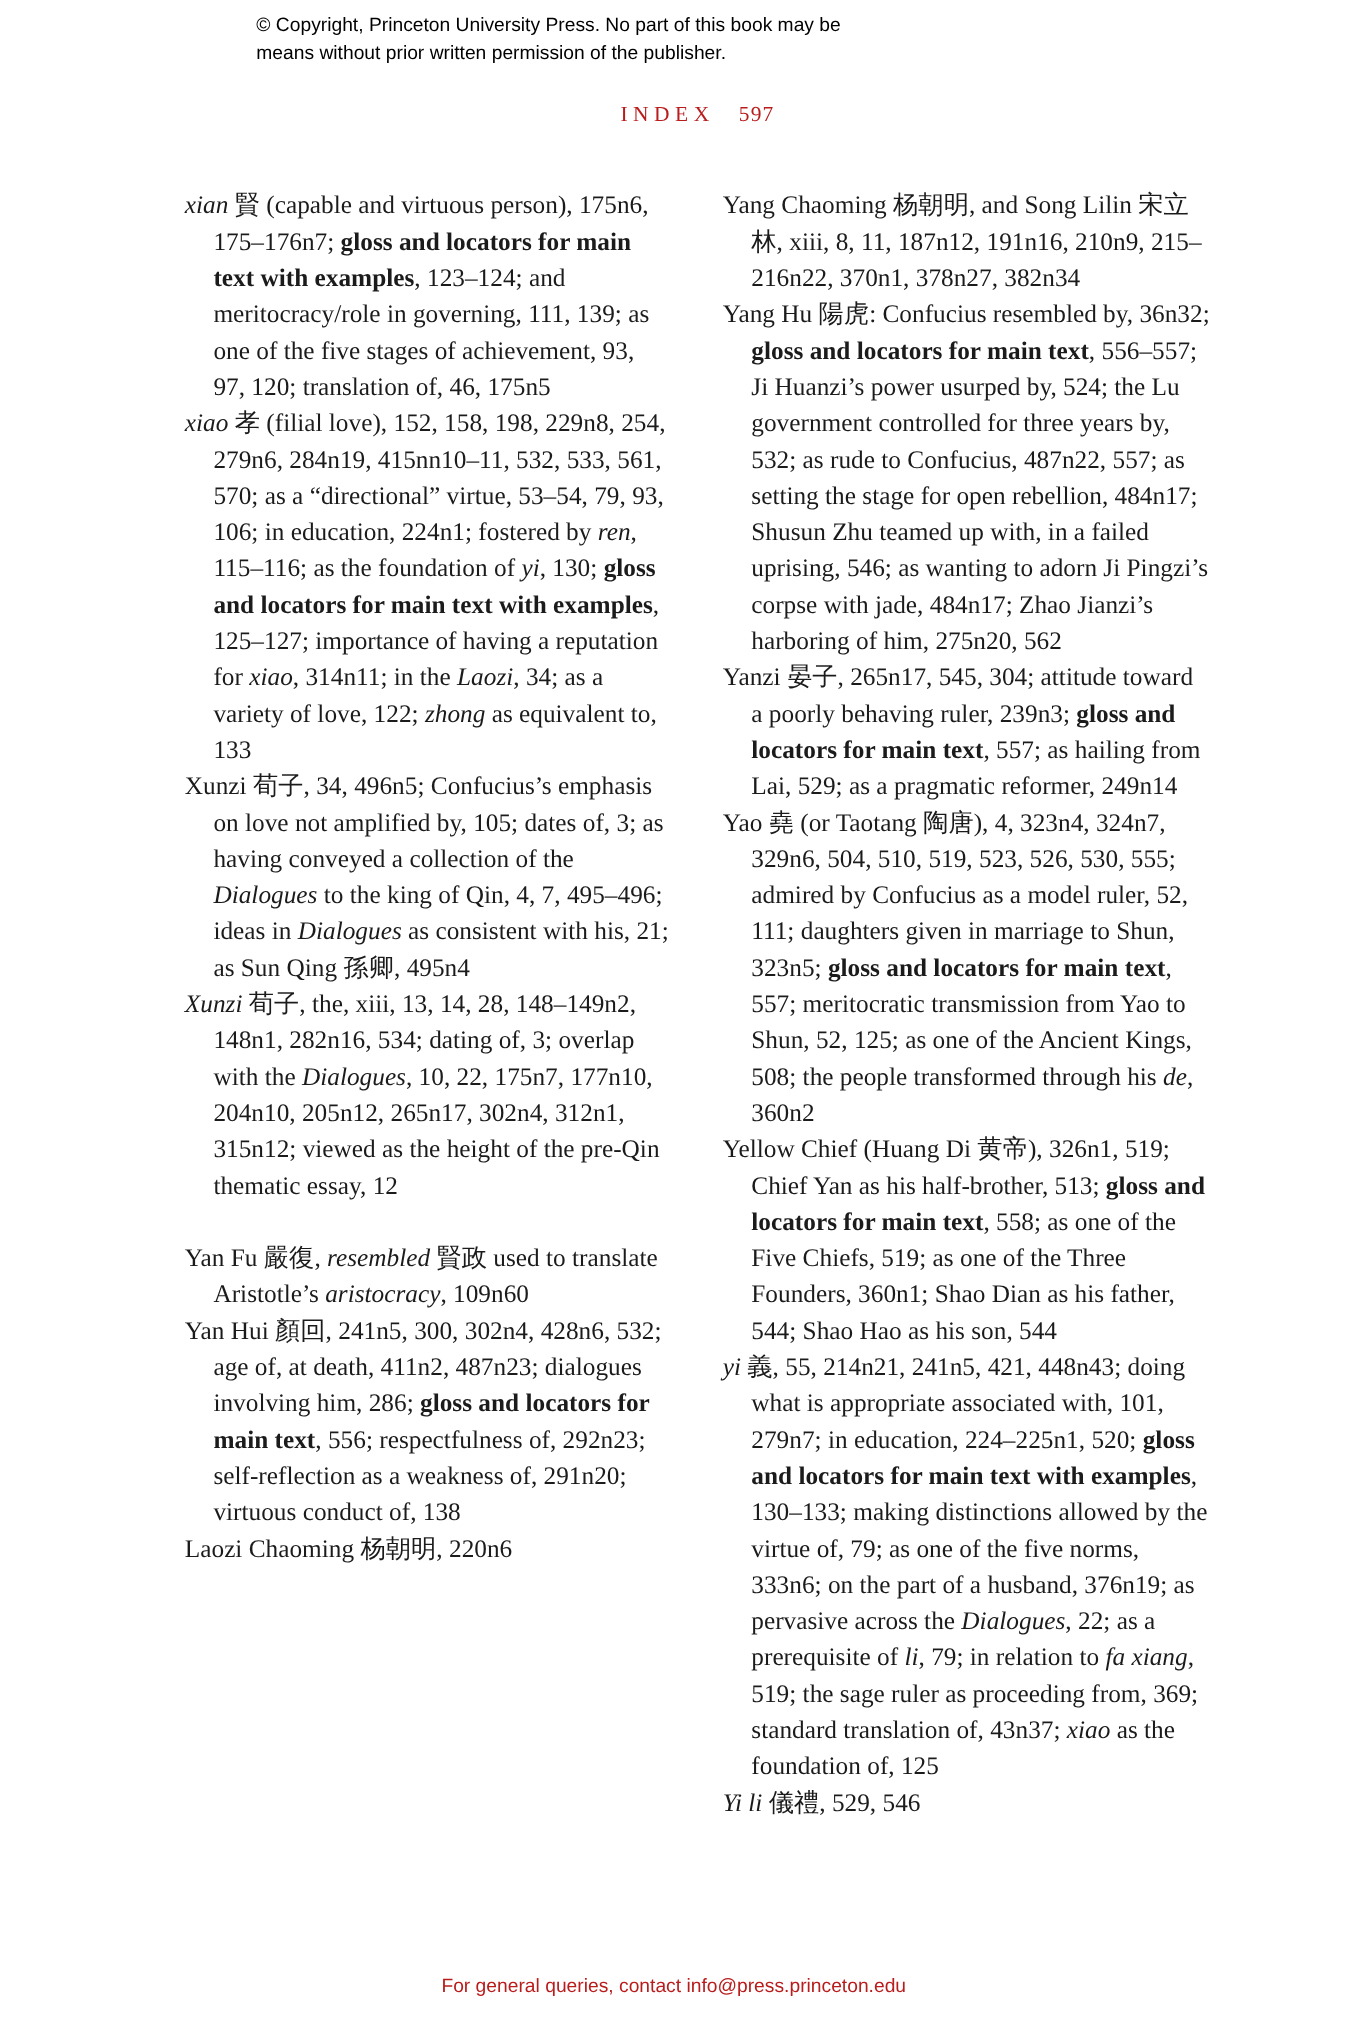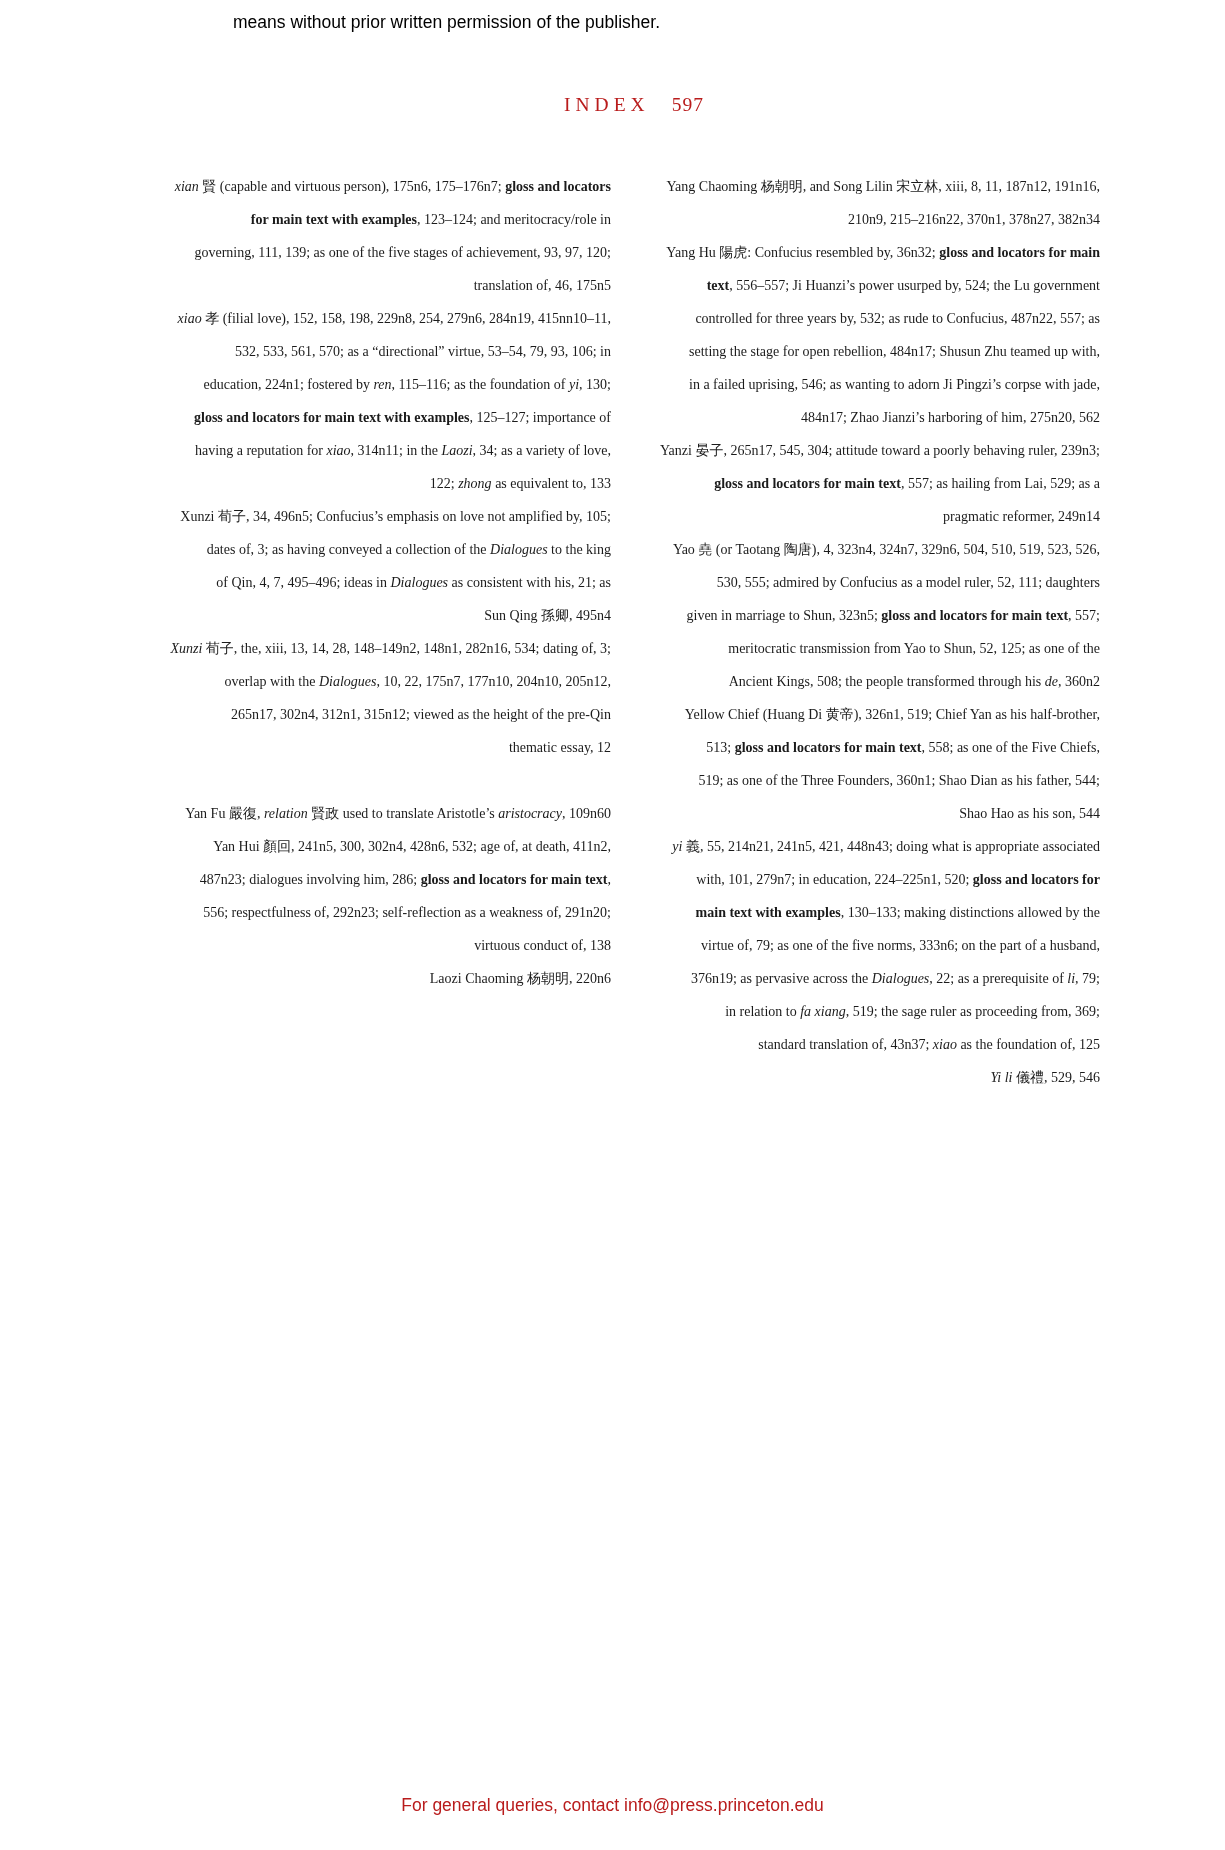--- a/index.html
+++ b/index.html
@@ -23,53 +23,54 @@
   .page-header .idx{letter-spacing:5px;}
   .page-header .pg{margin-left:22px;letter-spacing:1px;}
   .columns{
     position:absolute;top:170px;left:168px;width:932px;
     display:flex;gap:46px;
   }
   .col{width:443px;}
   .entry{
     margin:0;
     padding-left:26px;text-indent:-26px;
-    font-size:14px;line-height:33px;
-    text-align:right;
+    font-size:23px;line-height:33px;
+    text-align:left;
   }
   .entry .i{font-style:italic;}
   .entry .b{font-weight:bold;}
   .entry.sp{margin-top:33px;}
   .footer{
     position:absolute;top:1795px;left:0;width:1225px;
     text-align:center;
     font-family:"Liberation Sans", sans-serif;
     font-size:17.5px;color:#b91c1c;
   }
 </style>
 </head>
 <body>
 
 <div class="page">
 
   <div class="copyright">
+    <div>© Copyright, Princeton University Press. No part of this book may be</div>
     <div>means without prior written permission of the publisher.</div>
   </div>
 
   <div class="page-header">
     <span class="idx">INDEX</span><span class="pg">597</span>
   </div>
 
   <div class="columns">
     <div class="col" id="col-left">
         <p class="entry"><span class="i">xian</span><span> 賢 (capable and virtuous person), 175n6, 175–176n7; </span><span class="b">gloss and locators for main text with examples</span><span>, 123–124; and meritocracy/role in governing, 111, 139; as one of the five stages of achievement, 93, 97, 120; translation of, 46, 175n5</span></p>
         <p class="entry"><span class="i">xiao</span><span> 孝 (filial love), 152, 158, 198, 229n8, 254, 279n6, 284n19, 415nn10–11, 532, 533, 561, 570; as a “directional” virtue, 53–54, 79, 93, 106; in education, 224n1; fostered by </span><span class="i">ren</span><span>, 115–116; as the foundation of </span><span class="i">yi</span><span>, 130; </span><span class="b">gloss and locators for main text with examples</span><span>, 125–127; importance of having a reputation for </span><span class="i">xiao</span><span>, 314n11; in the </span><span class="i">Laozi</span><span>, 34; as a variety of love, 122; </span><span class="i">zhong</span><span> as equivalent to, 133</span></p>
         <p class="entry"><span>Xunzi 荀子, 34, 496n5; Confucius’s emphasis on love not amplified by, 105; dates of, 3; as having conveyed a collection of the </span><span class="i">Dialogues</span><span> to the king of Qin, 4, 7, 495–496; ideas in </span><span class="i">Dialogues</span><span> as consistent with his, 21; as Sun Qing 孫卿, 495n4</span></p>
         <p class="entry"><span class="i">Xunzi</span><span> 荀子, the, xiii, 13, 14, 28, 148–149n2, 148n1, 282n16, 534; dating of, 3; overlap with the </span><span class="i">Dialogues</span><span>, 10, 22, 175n7, 177n10, 204n10, 205n12, 265n17, 302n4, 312n1, 315n12; viewed as the height of the pre-Qin thematic essay, 12</span></p>
-        <p class="entry sp"><span>Yan Fu 嚴復, </span><span class="i">relation</span><span> 賢政 used to translate Aristotle’s </span><span class="i">aristocracy</span><span>, 109n60</span></p>
+        <p class="entry sp"><span>Yan Fu 嚴復, </span><span class="i">resembled</span><span> 賢政 used to translate Aristotle’s </span><span class="i">aristocracy</span><span>, 109n60</span></p>
         <p class="entry"><span>Yan Hui 顏回, 241n5, 300, 302n4, 428n6, 532; age of, at death, 411n2, 487n23; dialogues involving him, 286; </span><span class="b">gloss and locators for main text</span><span>, 556; respectfulness of, 292n23; self-reflection as a weakness of, 291n20; virtuous conduct of, 138</span></p>
         <p class="entry"><span>Laozi Chaoming 杨朝明, 220n6</span></p>
       </div>
     <div class="col" id="col-right">
         <p class="entry"><span>Yang Chaoming 杨朝明, and Song Lilin 宋立林, xiii, 8, 11, 187n12, 191n16, 210n9, 215–216n22, 370n1, 378n27, 382n34</span></p>
         <p class="entry"><span>Yang Hu 陽虎: Confucius resembled by, 36n32; </span><span class="b">gloss and locators for main text</span><span>, 556–557; Ji Huanzi’s power usurped by, 524; the Lu government controlled for three years by, 532; as rude to Confucius, 487n22, 557; as setting the stage for open rebellion, 484n17; Shusun Zhu teamed up with, in a failed uprising, 546; as wanting to adorn Ji Pingzi’s corpse with jade, 484n17; Zhao Jianzi’s harboring of him, 275n20, 562</span></p>
         <p class="entry"><span>Yanzi 晏子, 265n17, 545, 304; attitude toward a poorly behaving ruler, 239n3; </span><span class="b">gloss and locators for main text</span><span>, 557; as hailing from Lai, 529; as a pragmatic reformer, 249n14</span></p>
         <p class="entry"><span>Yao 堯 (or Taotang 陶唐), 4, 323n4, 324n7, 329n6, 504, 510, 519, 523, 526, 530, 555; admired by Confucius as a model ruler, 52, 111; daughters given in marriage to Shun, 323n5; </span><span class="b">gloss and locators for main text</span><span>, 557; meritocratic transmission from Yao to Shun, 52, 125; as one of the Ancient Kings, 508; the people transformed through his </span><span class="i">de</span><span>, 360n2</span></p>
         <p class="entry"><span>Yellow Chief (Huang Di 黄帝), 326n1, 519; Chief Yan as his half-brother, 513; </span><span class="b">gloss and locators for main text</span><span>, 558; as one of the Five Chiefs, 519; as one of the Three Founders, 360n1; Shao Dian as his father, 544; Shao Hao as his son, 544</span></p>
         <p class="entry"><span class="i">yi</span><span> 義, 55, 214n21, 241n5, 421, 448n43; doing what is appropriate associated with, 101, 279n7; in education, 224–225n1, 520; </span><span class="b">gloss and locators for main text with examples</span><span>, 130–133; making distinctions allowed by the virtue of, 79; as one of the five norms, 333n6; on the part of a husband, 376n19; as pervasive across the </span><span class="i">Dialogues</span><span>, 22; as a prerequisite of </span><span class="i">li</span><span>, 79; in relation to </span><span class="i">fa xiang</span><span>, 519; the sage ruler as proceeding from, 369; standard translation of, 43n37; </span><span class="i">xiao</span><span> as the foundation of, 125</span></p>

